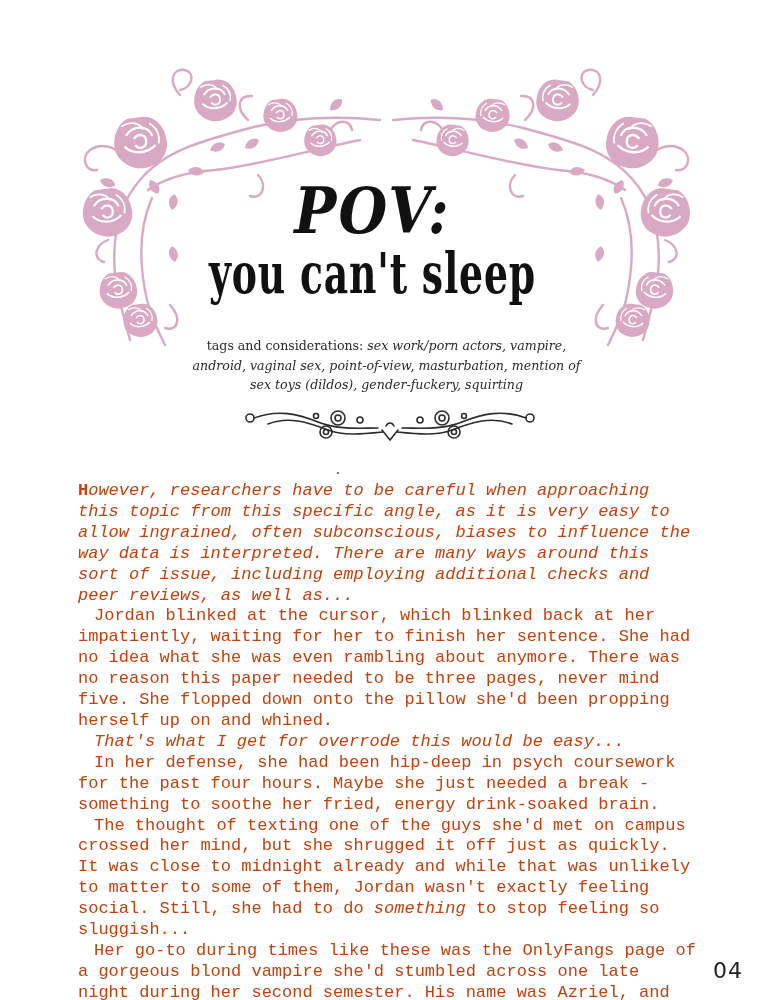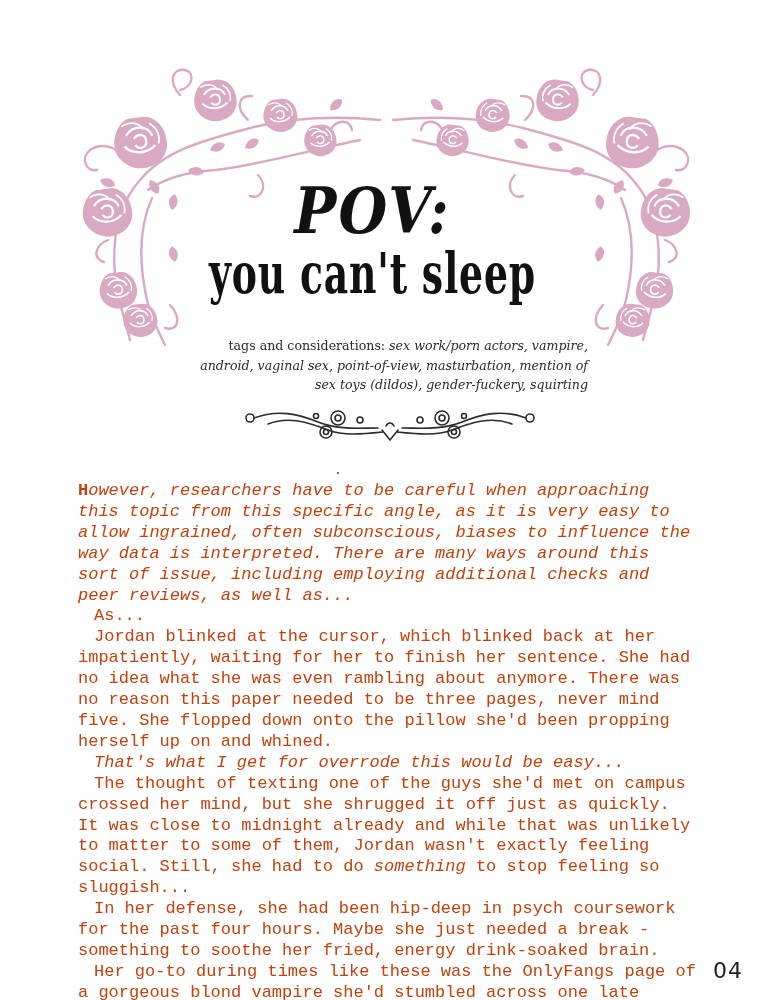--- a/index.html
+++ b/index.html
@@ -5,21 +5,21 @@
   html, body { margin: 0; padding: 0; background: #ffffff; }
   body { width: 773px; height: 1000px; position: relative; overflow: hidden; font-family: "DejaVu Serif", serif; color: #1c1c1c; }
 
   .header-art { position: absolute; left: 0; top: 0; width: 773px; height: 470px; }
   .roses svg { position: absolute; left: 0; top: 0; }
 
   .title-block { position: absolute; left: 0; top: 180px; width: 745px; text-align: center; }
   .title-pov { font-family: "DejaVu Serif", serif; font-size: 56px; line-height: 60px; font-weight: bold; letter-spacing: 2px; color: #111; transform: scaleY(1.15); font-style: italic; }
   .title-sub { font-family: "DejaVu Serif", serif; font-size: 46px; line-height: 56px; font-weight: bold; color: #111; margin-top: 6px; transform: scaleX(0.82) scaleY(1.2); letter-spacing: 1px; }
 
-  .tags { position: absolute; left: 185px; top: 336px; width: 403px; text-align: right; font-family: "DejaVu Serif", serif; font-size: 12.6px; line-height: 19.5px; color: #2a2a2a; }
+  .tags { position: absolute; left: 185px; top: 336px; width: 403px; text-align: center; font-family: "DejaVu Serif", serif; font-size: 12.6px; line-height: 19.5px; color: #2a2a2a; }
   .tags .tags-list { font-style: italic; }
 
   .divider { position: absolute; left: 238px; top: 404px; width: 304px; height: 38px; }
 
   .dot-mark { position: absolute; left: 337px; top: 472px; width: 2px; height: 2px; background: #444; border-radius: 50%; }
 
   .story { position: absolute; left: 78px; top: 481px; width: 618px; font-family: Liberation Mono, monospace; font-size: 17px; line-height: 20.9px; color: #c2410c; }
   .story p { margin: 0; text-indent: 16px; }
   .story p.first { text-indent: 0; font-style: italic; }
   .story p.first .dropcap { font-style: normal; font-weight: bold; }
@@ -136,21 +136,20 @@
     <circle cx="216" cy="28" r="2.5"></circle>
     <circle cx="182" cy="16" r="3"></circle>
     <path d="M144,26 L152,36 L160,26 M148,22 C150,18 154,18 156,22"></path>
   </g>
 </svg>
 
 <div class="dot-mark"></div>
 
 <div class="story">
   <p class="first"><span class="dropcap">H</span><span>owever, researchers have to be careful when approaching this topic from this specific angle, as it is very easy to allow ingrained, often subconscious, biases to influence the way data is interpreted. There are many ways around this sort of issue, including employing additional checks and peer reviews, as well as...</span></p>
-  <p>As...</p>
   <p>Jordan blinked at the cursor, which blinked back at her impatiently, waiting for her to finish her sentence. She had no idea what she was even rambling about anymore. There was no reason this paper needed to be three pages, never mind five. She flopped down onto the pillow she'd been propping herself up on and whined.</p>
   <p class="italic">That's what I get for overrode this would be easy...</p>
+  <p>In her defense, she had been hip-deep in psych coursework for the past four hours. Maybe she just needed a break - something to soothe her fried, energy drink-soaked brain.</p>
   <p><span>The thought of texting one of the guys she'd met on campus crossed her mind, but she shrugged it off just as quickly. It was close to midnight already and while that was unlikely to matter to some of them, Jordan wasn't exactly feeling social. Still, she had to do </span><em>something</em><span> to stop feeling so sluggish...</span></p>
-  <p>In her defense, she had been hip-deep in psych coursework for the past four hours. Maybe she just needed a break - something to soothe her fried, energy drink-soaked brain.</p>
   <p>Her go-to during times like these was the OnlyFangs page of a gorgeous blond vampire she'd stumbled across one late night during her second semester. His name was Azriel, and Jordan's adoration of him only barely overrode the hard twist of envy she often felt while watching him. He was lean and pretty, with sharp features, a sharper tongue, and the kind of confidence that Jordan could only dream of having.</p>
 </div>
 
 <div class="page-number">04</div>
 
 </body></html>

